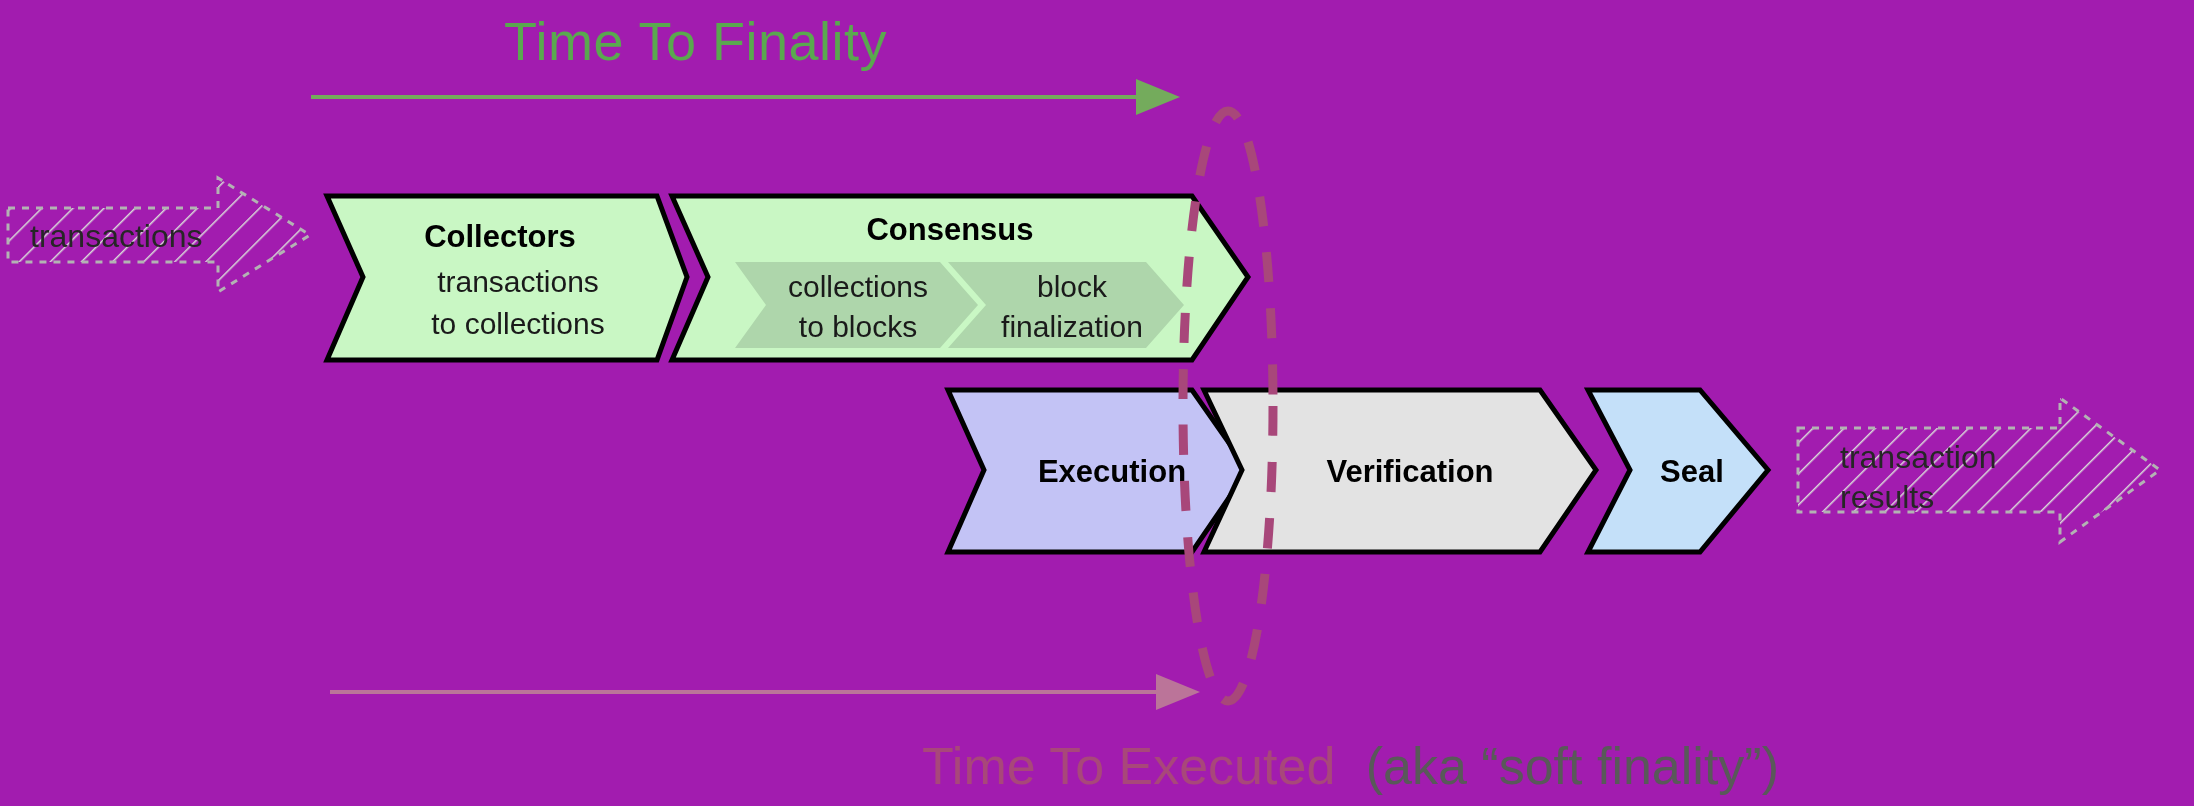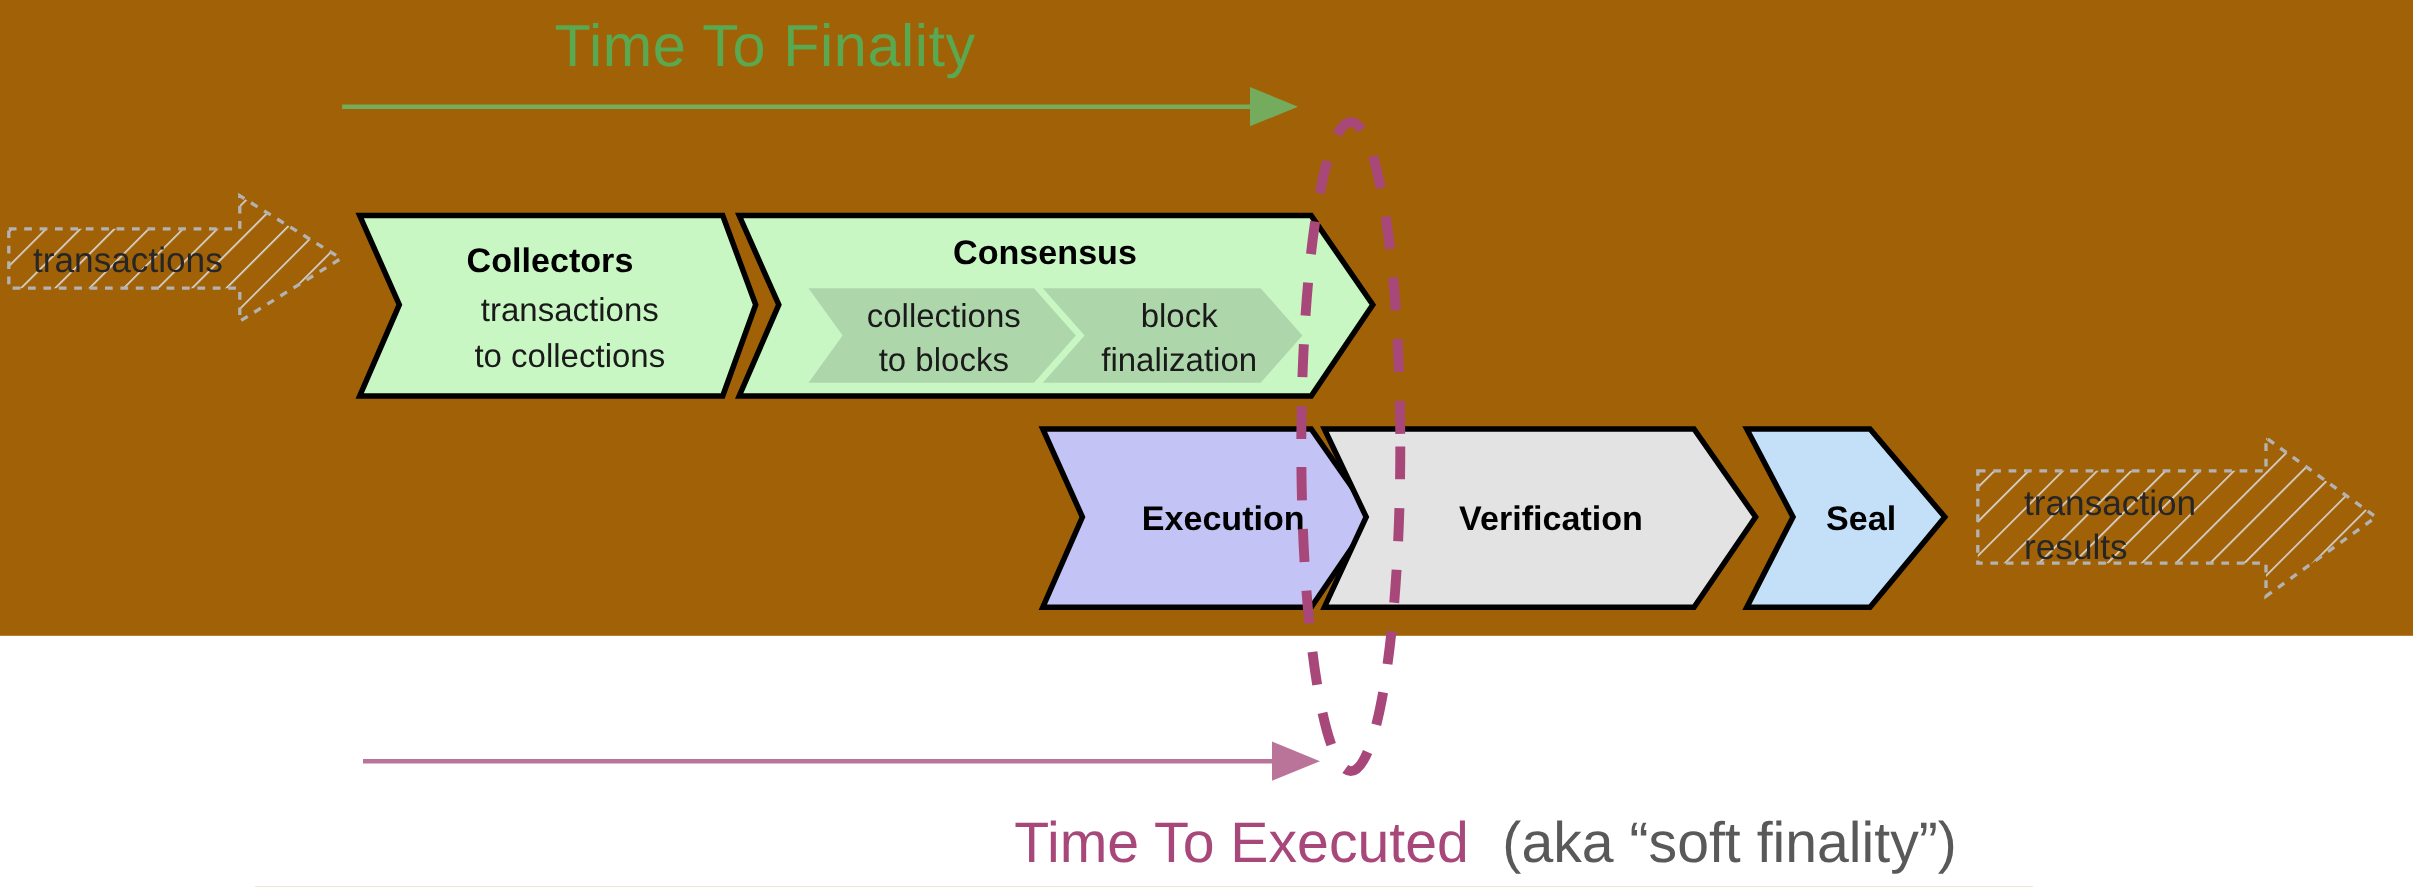--- a/index.html
+++ b/index.html
@@ -9,22 +9,22 @@
   }
   body {
     width: 2194px;
     height: 806px;
     overflow: hidden;
     font-family: "Liberation Sans", sans-serif;
   }
   #canvas {
     position: relative;
     width: 2194px;
-    height: 578px;
-    background: #a16207;
+    height: 806px;
+    background: #a21caf;
   }
   #diagram-svg {
     position: absolute;
     top: 0;
     left: 0;
     width: 2194px;
     height: 806px;
   }
   .ttl-title {
     font-family: "Liberation Sans", sans-serif;

